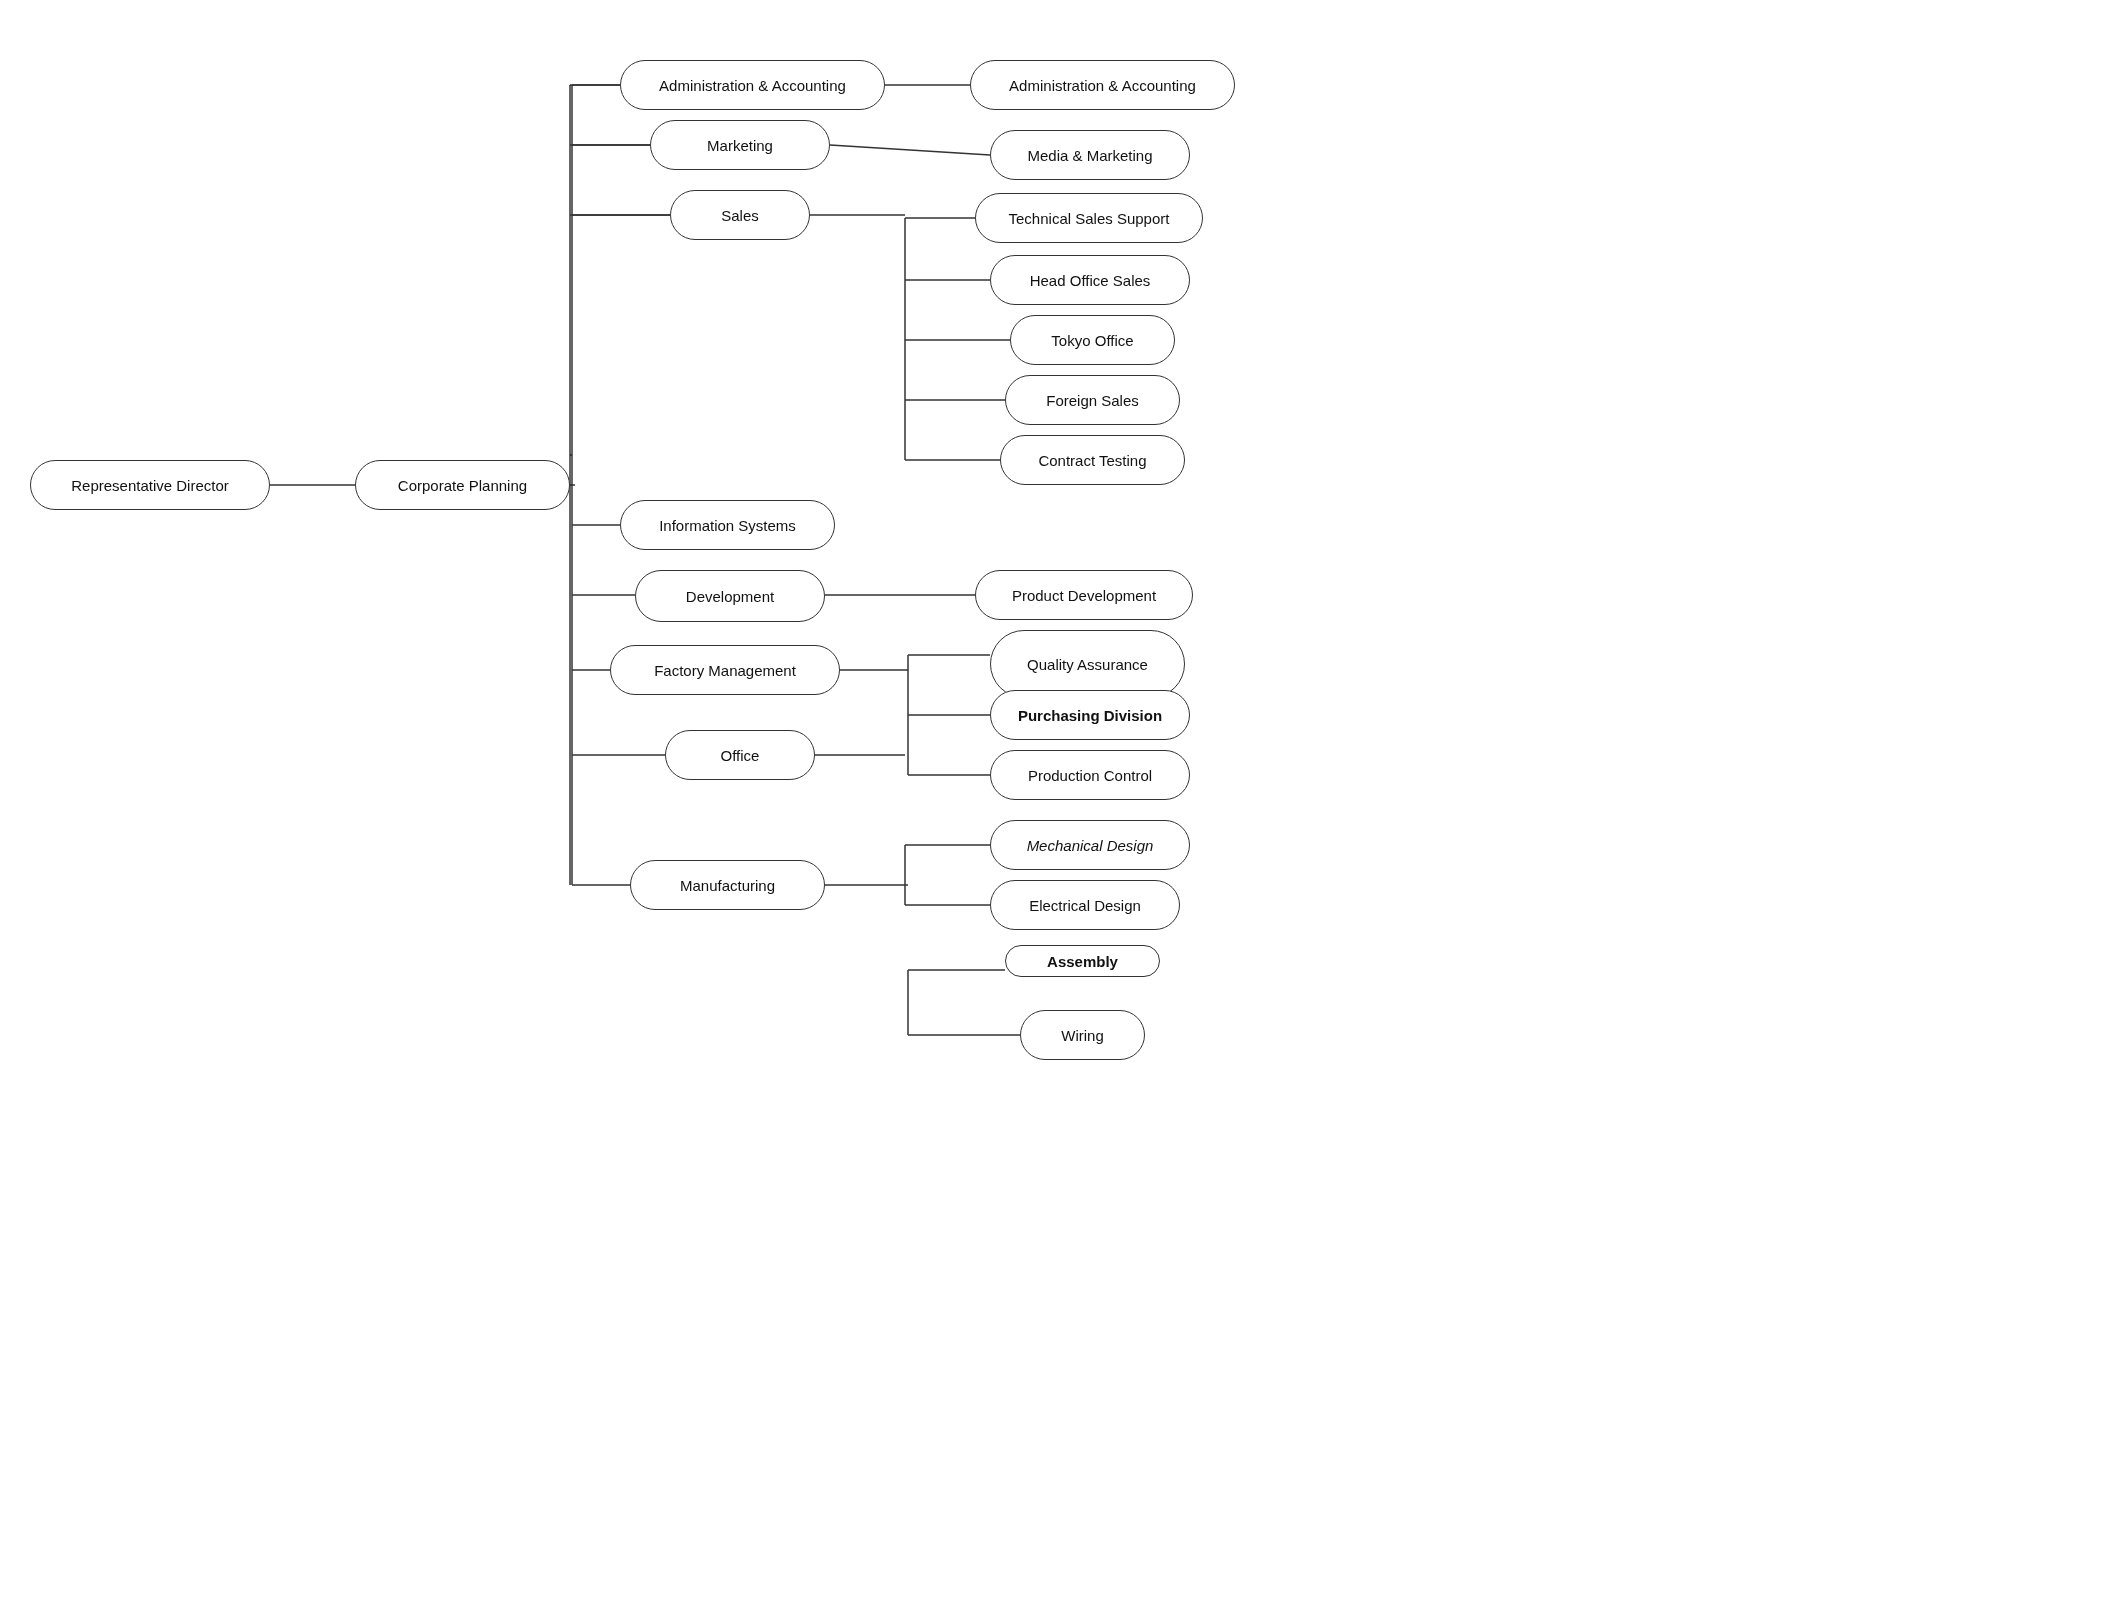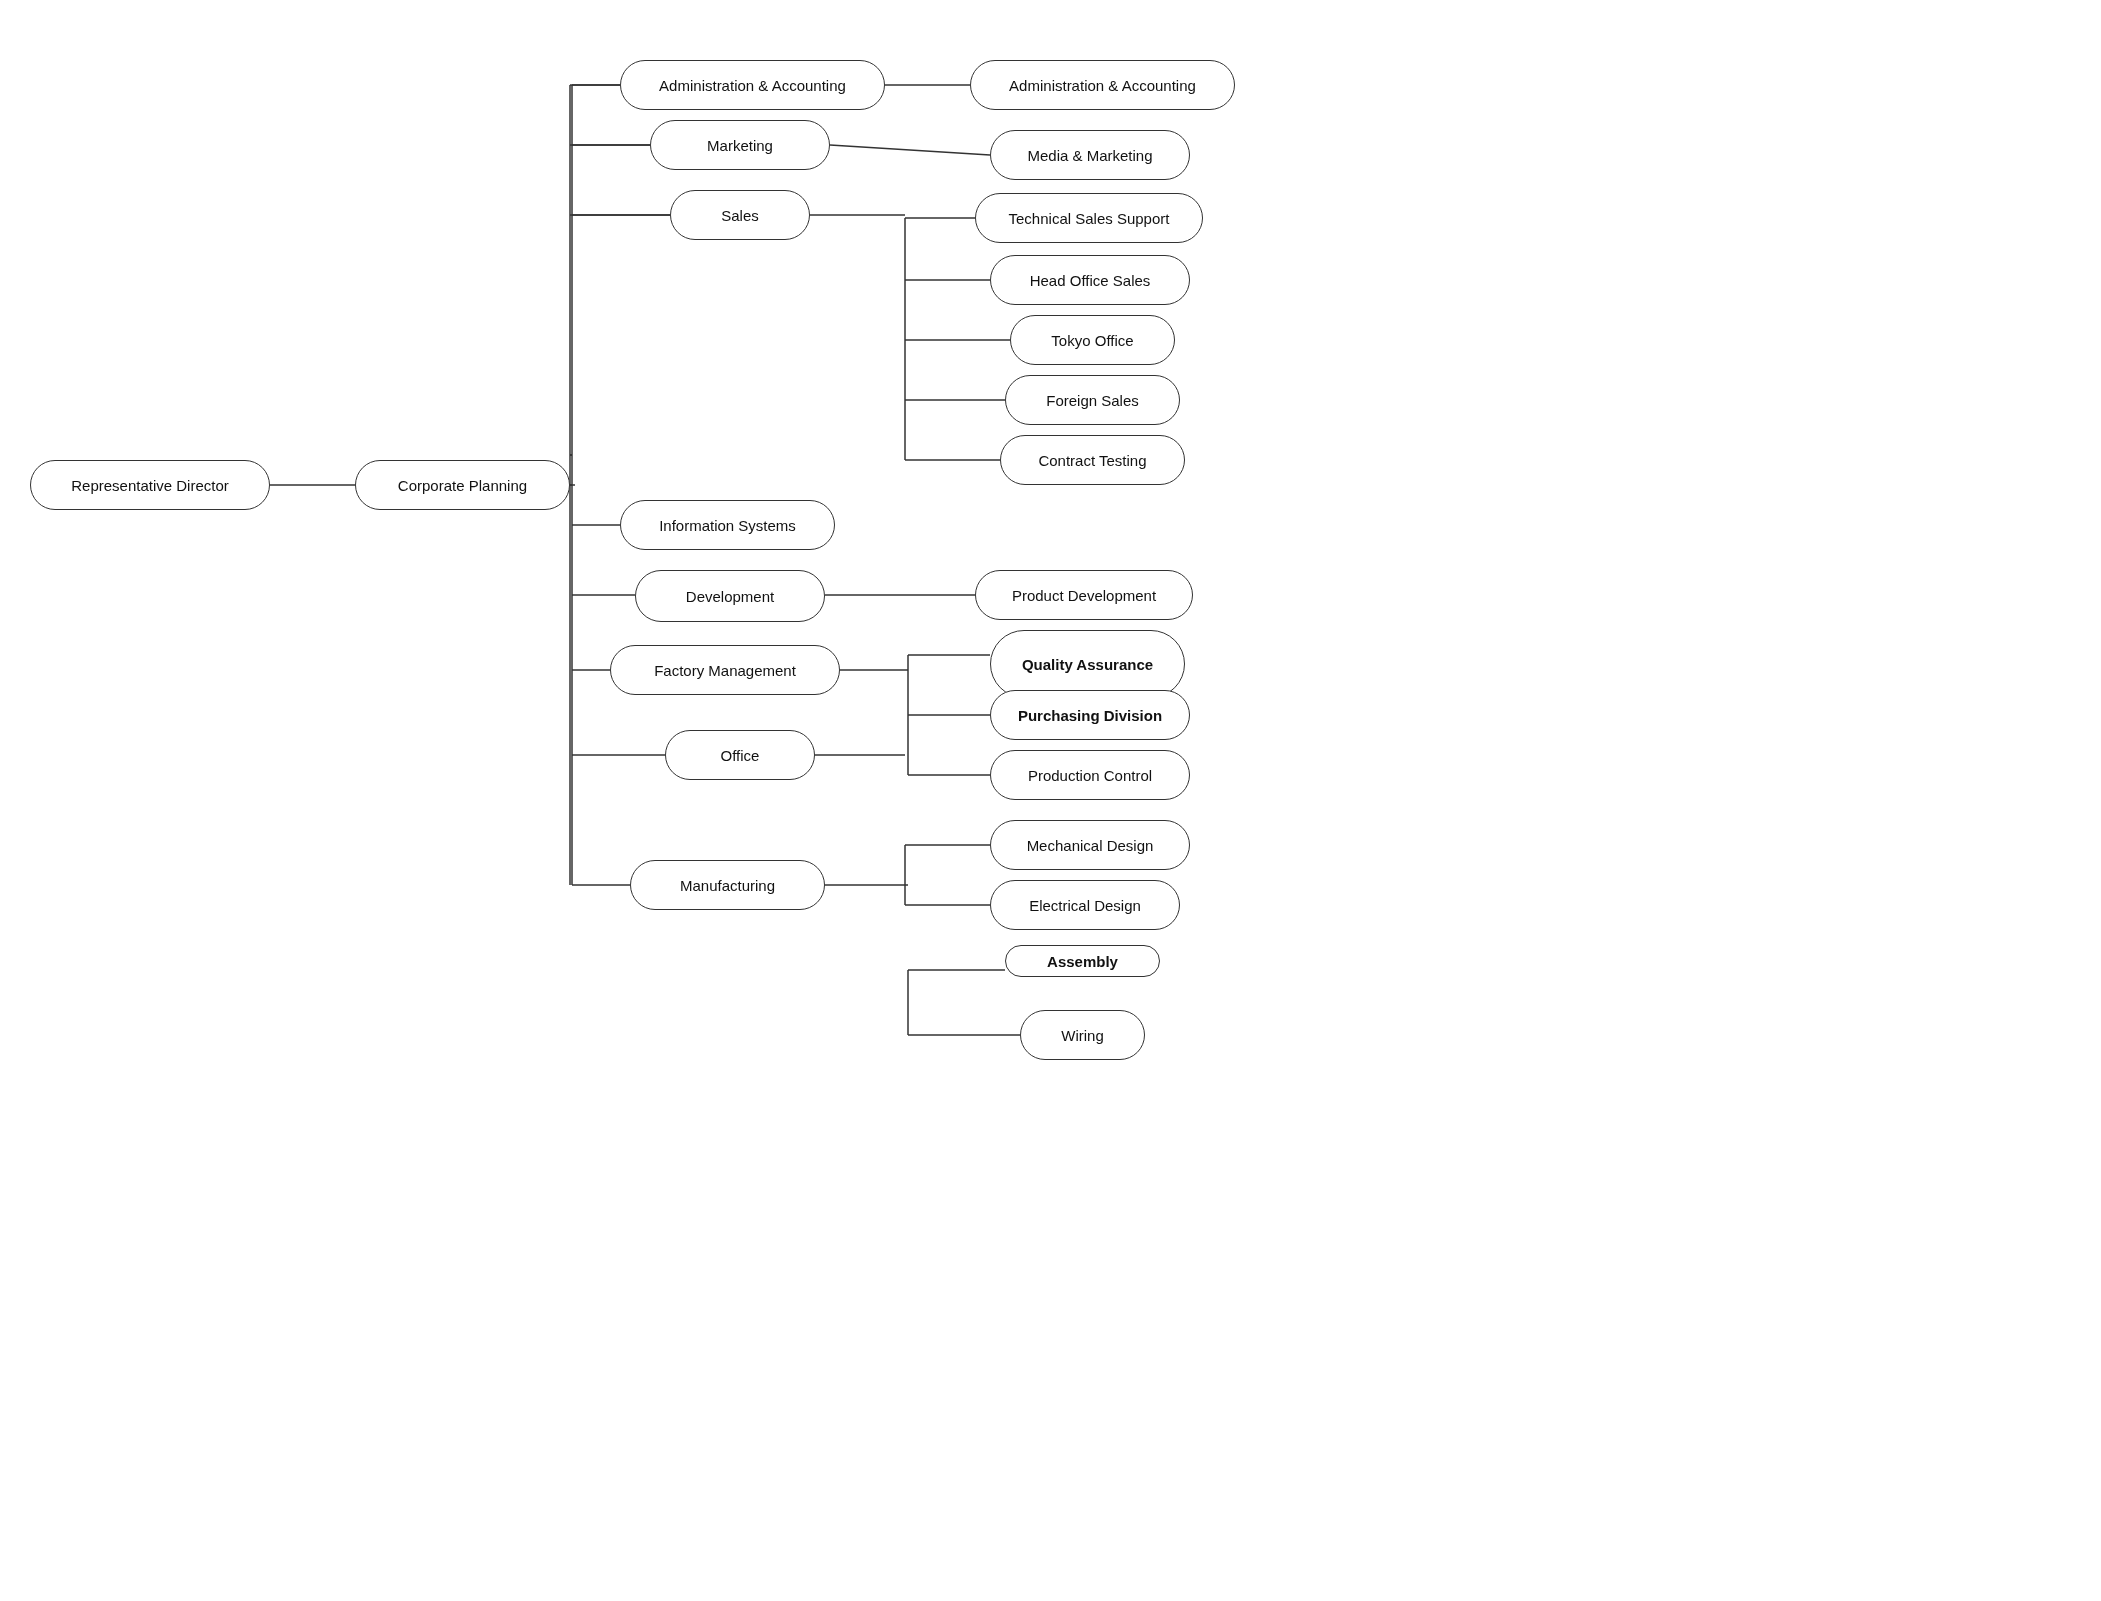--- a/index.html
+++ b/index.html
@@ -163,27 +163,27 @@
   <div class="node" style="left:990px; top:255px; width:200px; height:50px;">Head Office Sales</div>
 
   <div class="node" style="left:1010px; top:315px; width:165px; height:50px;">Tokyo Office</div>
 
   <div class="node" style="left:1005px; top:375px; width:175px; height:50px;">Foreign Sales</div>
 
   <div class="node" style="left:1000px; top:435px; width:185px; height:50px;">Contract Testing</div>
 
   <div class="node" style="left:975px; top:570px; width:218px; height:50px;">Product Development</div>
 
-  <div class="node" style="left:990px; top:630px; width:195px; height:68px;font-weight:bold;">Quality Assurance</div>
+  <div class="node" style="left:990px; top:630px; width:195px; height:68px;">Quality Assurance</div>
 
   <div class="node" style="left:990px; top:690px; width:200px; height:50px;font-weight:bold;">Purchasing Division</div>
 
   <div class="node" style="left:990px; top:750px; width:200px; height:50px;">Production Control</div>
 
-  <div class="node" style="left:990px; top:820px; width:200px; height:50px;">Mechanical Design</div>
+  <div class="node" style="left:990px; top:820px; width:200px; height:50px;font-style:italic;">Mechanical Design</div>
 
   <div class="node" style="left:990px; top:880px; width:190px; height:50px;">Electrical Design</div>
 
   <div class="node" style="left:1005px; top:945px; width:155px; height:32px;font-weight:bold;">Assembly</div>
 
   <div class="node" style="left:1020px; top:1010px; width:125px; height:50px;">Wiring</div>
 
 </div>
 
 </body></html>

